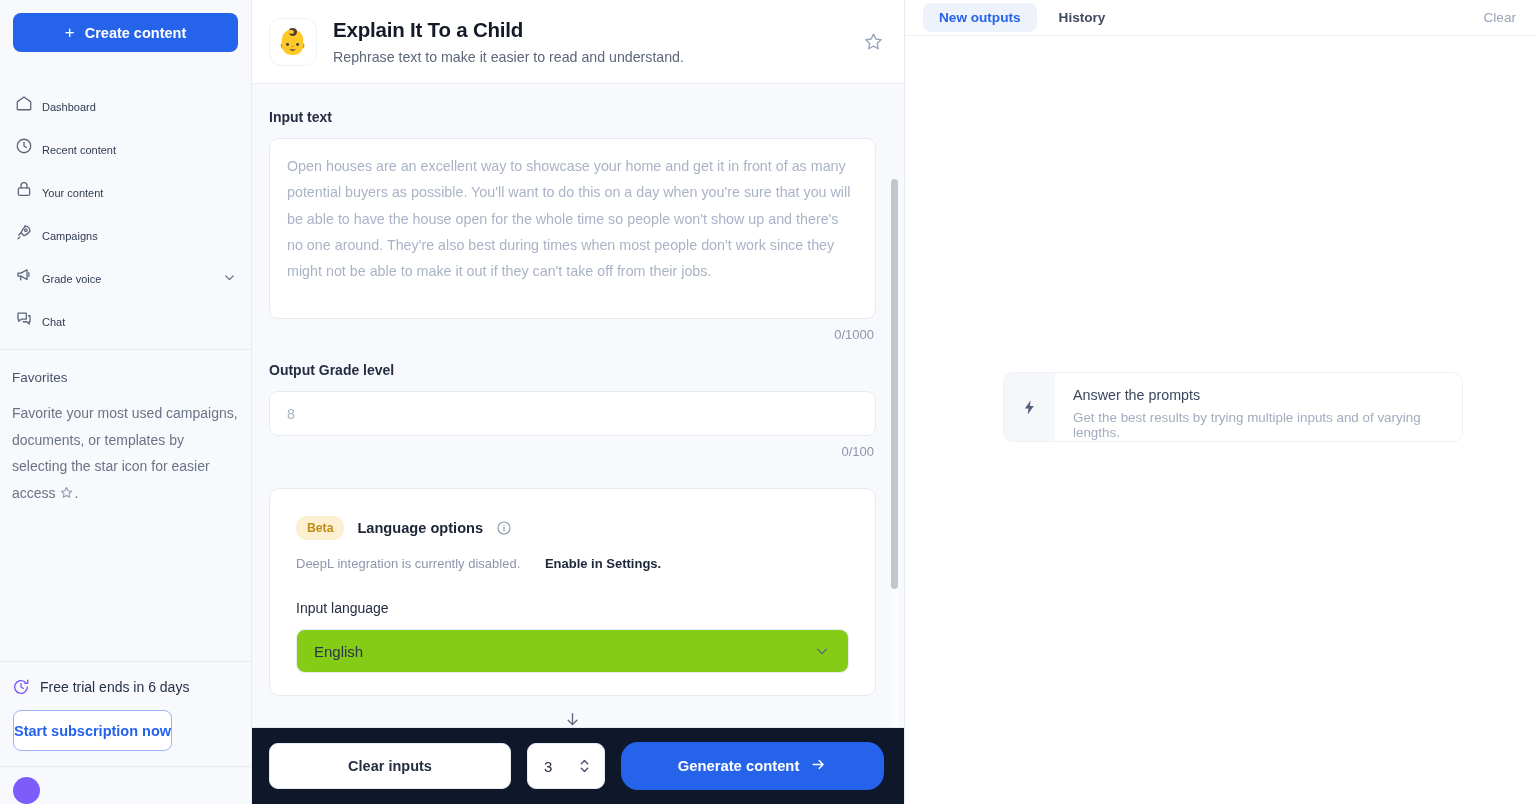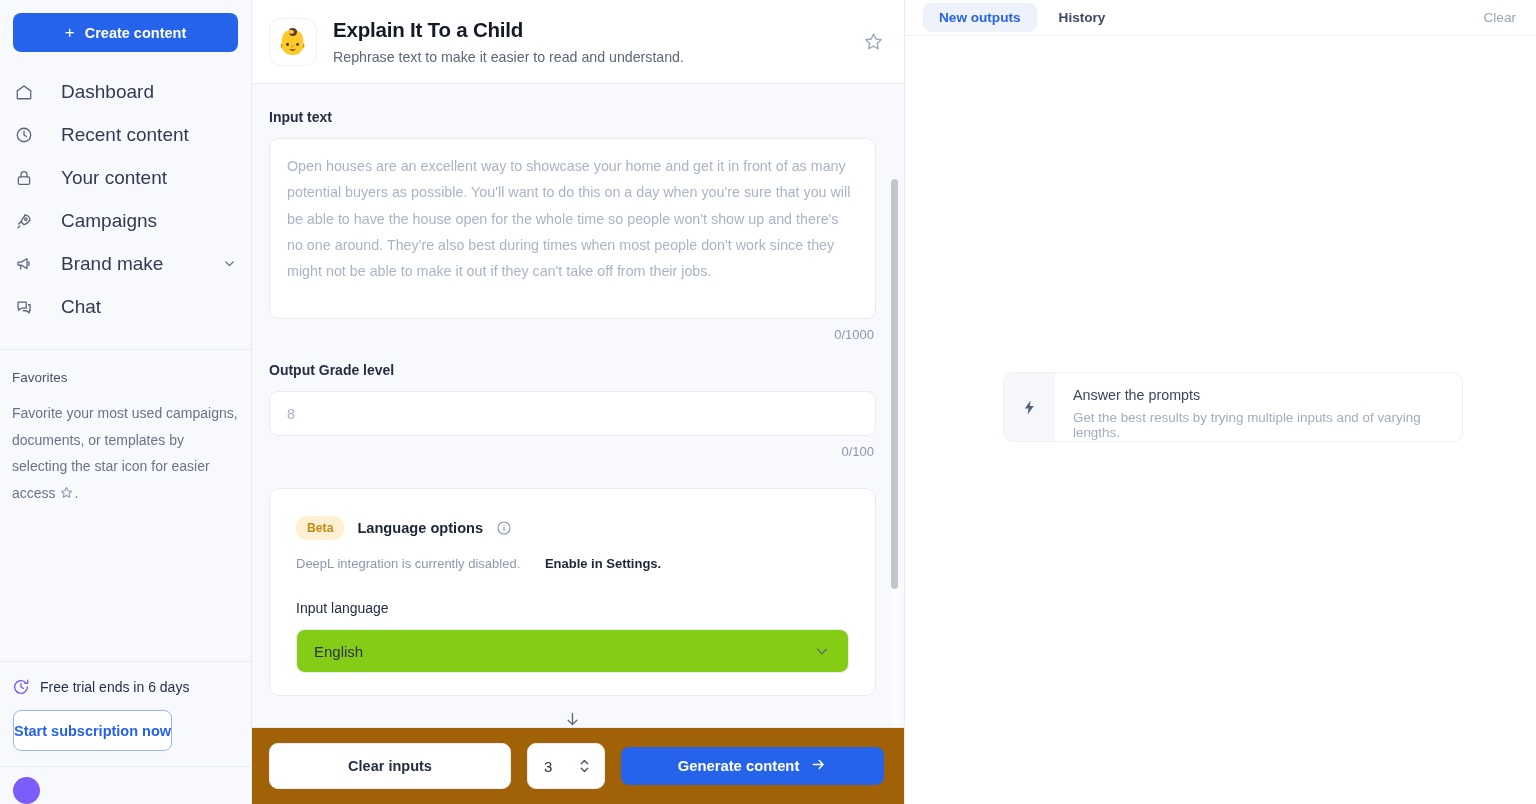--- a/index.html
+++ b/index.html
@@ -27,23 +27,23 @@
     border: none; border-radius: 8px;
     font-size: 14.5px; font-weight: bold;
     display: flex; align-items: center; justify-content: center;
     gap: 10px; cursor: pointer;
     font-family: "Liberation Sans", sans-serif;
   }
   .create-btn .plus { font-size: 17px; font-weight: normal; line-height: 1; }
 
   .nav { margin-top: 18px; }
   .nav-item {
-    height: 43px; display: flex; align-items: center;
-    padding: 0 14px; gap: 27px; cursor: pointer;
-    color: #313b52; font-size: 19px;
+    height: 43px; display: flex; align-items: flex-end;
+    padding: 0 14px; gap: 8px; cursor: pointer;
+    color: #313b52; font-size: 11px;
   }
   .nav-item .ico { width: 20px; height: 20px; flex: 0 0 20px; color: #5b6478;
                    display:flex; align-items:center; justify-content:center; }
   .nav-item .lbl { flex: 1; }
   .nav-item .chev { color: #5b6478; display:flex; }
 
   .side-div { height: 1px; background: #e7ecf3; margin-top: 21px; }
 
   .fav-section { padding: 20px 12px 0 12px; }
   .fav-head { font-size: 13.5px; color: #48536b; }
@@ -139,40 +139,40 @@
   .vscroll {
     position: absolute; right: 6px; top: 95px; width: 7px; height: 640px;
     background: #fbfcfe; border-radius: 4px;
   }
   .vscroll .thumb {
     position: absolute; top: 0; left: 0; width: 7px; height: 410px;
     background: #c2c6cc; border-radius: 4px;
   }
 
   .action-bar {
-    height: 77px; background: #a16207; border-top: 1px solid #e7ecf3;
+    height: 77px; background: #0f172a; border-top: 1px solid #e7ecf3;
     display: flex; align-items: center; padding: 0 20px 0 17px; gap: 16px; justify-content: flex-end;
   }
   .clear-btn {
     width: 242px; height: 46px; background: #ffffff;
     border: 1px solid #e7ecf3; border-radius: 9px;
     font-size: 14.5px; font-weight: bold; color: #242d42; cursor: pointer;
     display:flex; align-items:center; justify-content:center;
     font-family: "Liberation Sans", sans-serif;
   }
   .stepper {
     width: 78px; height: 46px; background: #ffffff;
     border: 1px solid #e7ecf3; border-radius: 9px;
     display: flex; align-items: center; justify-content: space-between;
     padding: 0 13px 0 16px; cursor: pointer;
   }
   .stepper .val { font-size: 15px; color: #242d42; }
   .stepper .arrows { display: flex; flex-direction: column; color: #4c5870; line-height: 0.7; font-size: 10px; }
   .gen-btn {
-    flex: 1; height: 38px; background: #2563eb; border: none; border-radius: 8px;
+    flex: 1; height: 48px; background: #2563eb; border: none; border-radius: 17px;
     color: #ffffff; font-size: 14.8px; font-weight: bold; cursor: pointer;
     display: flex; align-items: center; justify-content: center; gap: 11px;
     font-family: "Liberation Sans", sans-serif;
   }
 
   
   .right { flex: 1; height: 704px; background: #ffffff; display: flex; flex-direction: column; }
   .right-tabs {
     height: 36px; display: flex; align-items: center;
     padding: 0 20px 0 18px; gap: 6px; border-bottom: 1px solid #eef1f6;
@@ -254,21 +254,21 @@
         <span class="lbl">Campaigns</span>
       </div>
 
       <div class="nav-item">
         <span class="ico">
           <svg width="18" height="18" viewBox="0 0 24 24" fill="none" stroke="currentColor" stroke-width="1.7" stroke-linecap="round" stroke-linejoin="round">
               <path d="M4 9.5h4l8-4.5v13l-8-4.5H4z"></path>
               <path d="M7.5 14v4.5M18.5 9v5"></path>
             </svg>
         </span>
-        <span class="lbl">Brand make</span>
+        <span class="lbl">Grade voice</span>
         <span class="chev">
           <svg width="15" height="15" viewBox="0 0 24 24" fill="none" stroke="currentColor" stroke-width="1.9" stroke-linecap="round" stroke-linejoin="round">
               <path d="m6 9.5 6 6 6-6"></path>
             </svg>
         </span>
       </div>
 
       <div class="nav-item">
         <span class="ico">
           <svg width="18" height="18" viewBox="0 0 24 24" fill="none" stroke="currentColor" stroke-width="1.7" stroke-linecap="round" stroke-linejoin="round">

